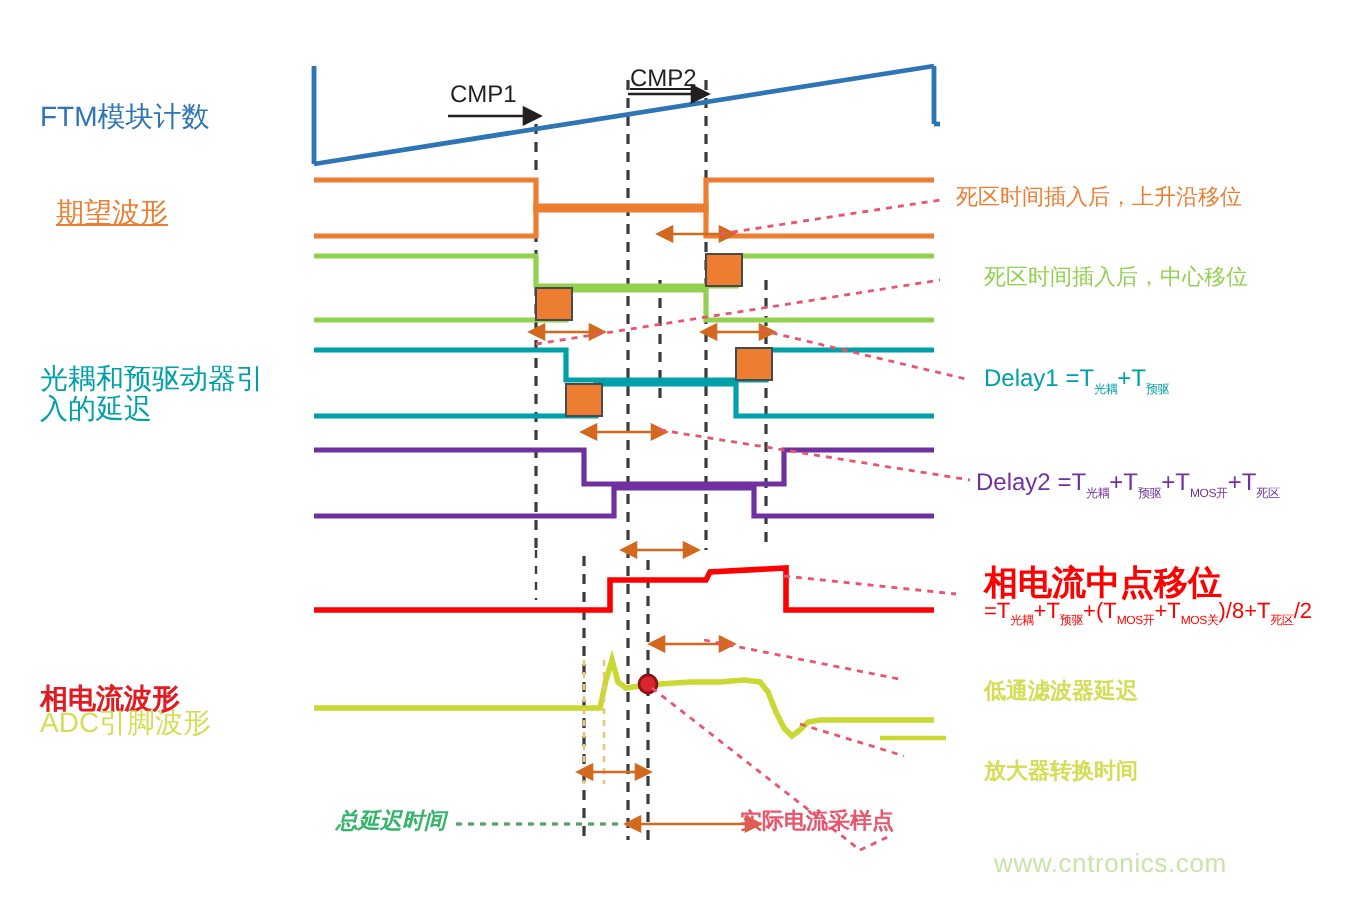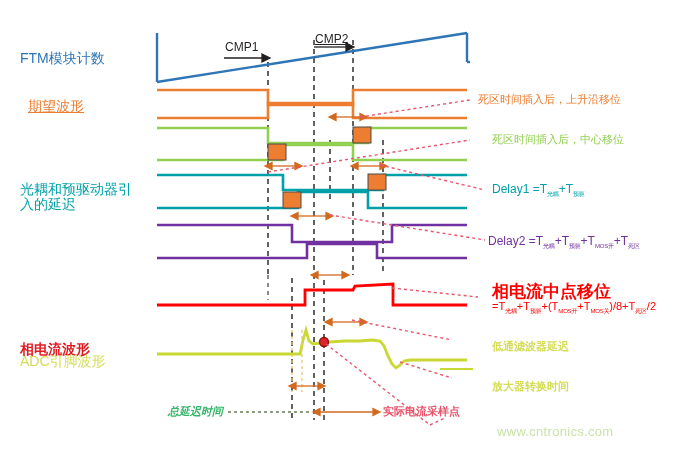--- a/index.html
+++ b/index.html
@@ -186,17 +186,17 @@
   <div class="lbl ann" style="left:492px;top:300px;color:#ff0000;font-size:11px;">
     <span>=T</span><span class="sub">光耦</span><span>+T</span><span class="sub">预驱</span><span>+(T</span><span class="sub">MOS开</span><span>+T</span><span class="sub">MOS关</span><span>)/8+T</span><span class="sub">死区</span><span>/2</span>
   </div>
 
   <div class="lbl ann bold" style="left:492px;top:340px;color:#d4dd55;">低通滤波器延迟</div>
 
   <div class="lbl ann bold" style="left:492px;top:380px;color:#d4dd55;">放大器转换时间</div>
 
   <div class="lbl ann bold" style="left:168px;top:405px;color:#35b56a;font-style:italic;">总延迟时间</div>
 
-  <div class="lbl ann bold" style="left:383px;top:405px;color:#e8566d;">实际电流采样点</div>
+  <div class="lbl ann bold" style="left:370px;top:405px;color:#e8566d;">实际电流采样点</div>
 
   <div class="wm" style="left:497px;top:424px;">www.cntronics.com</div>
 
 </div>
 
 </body></html>

